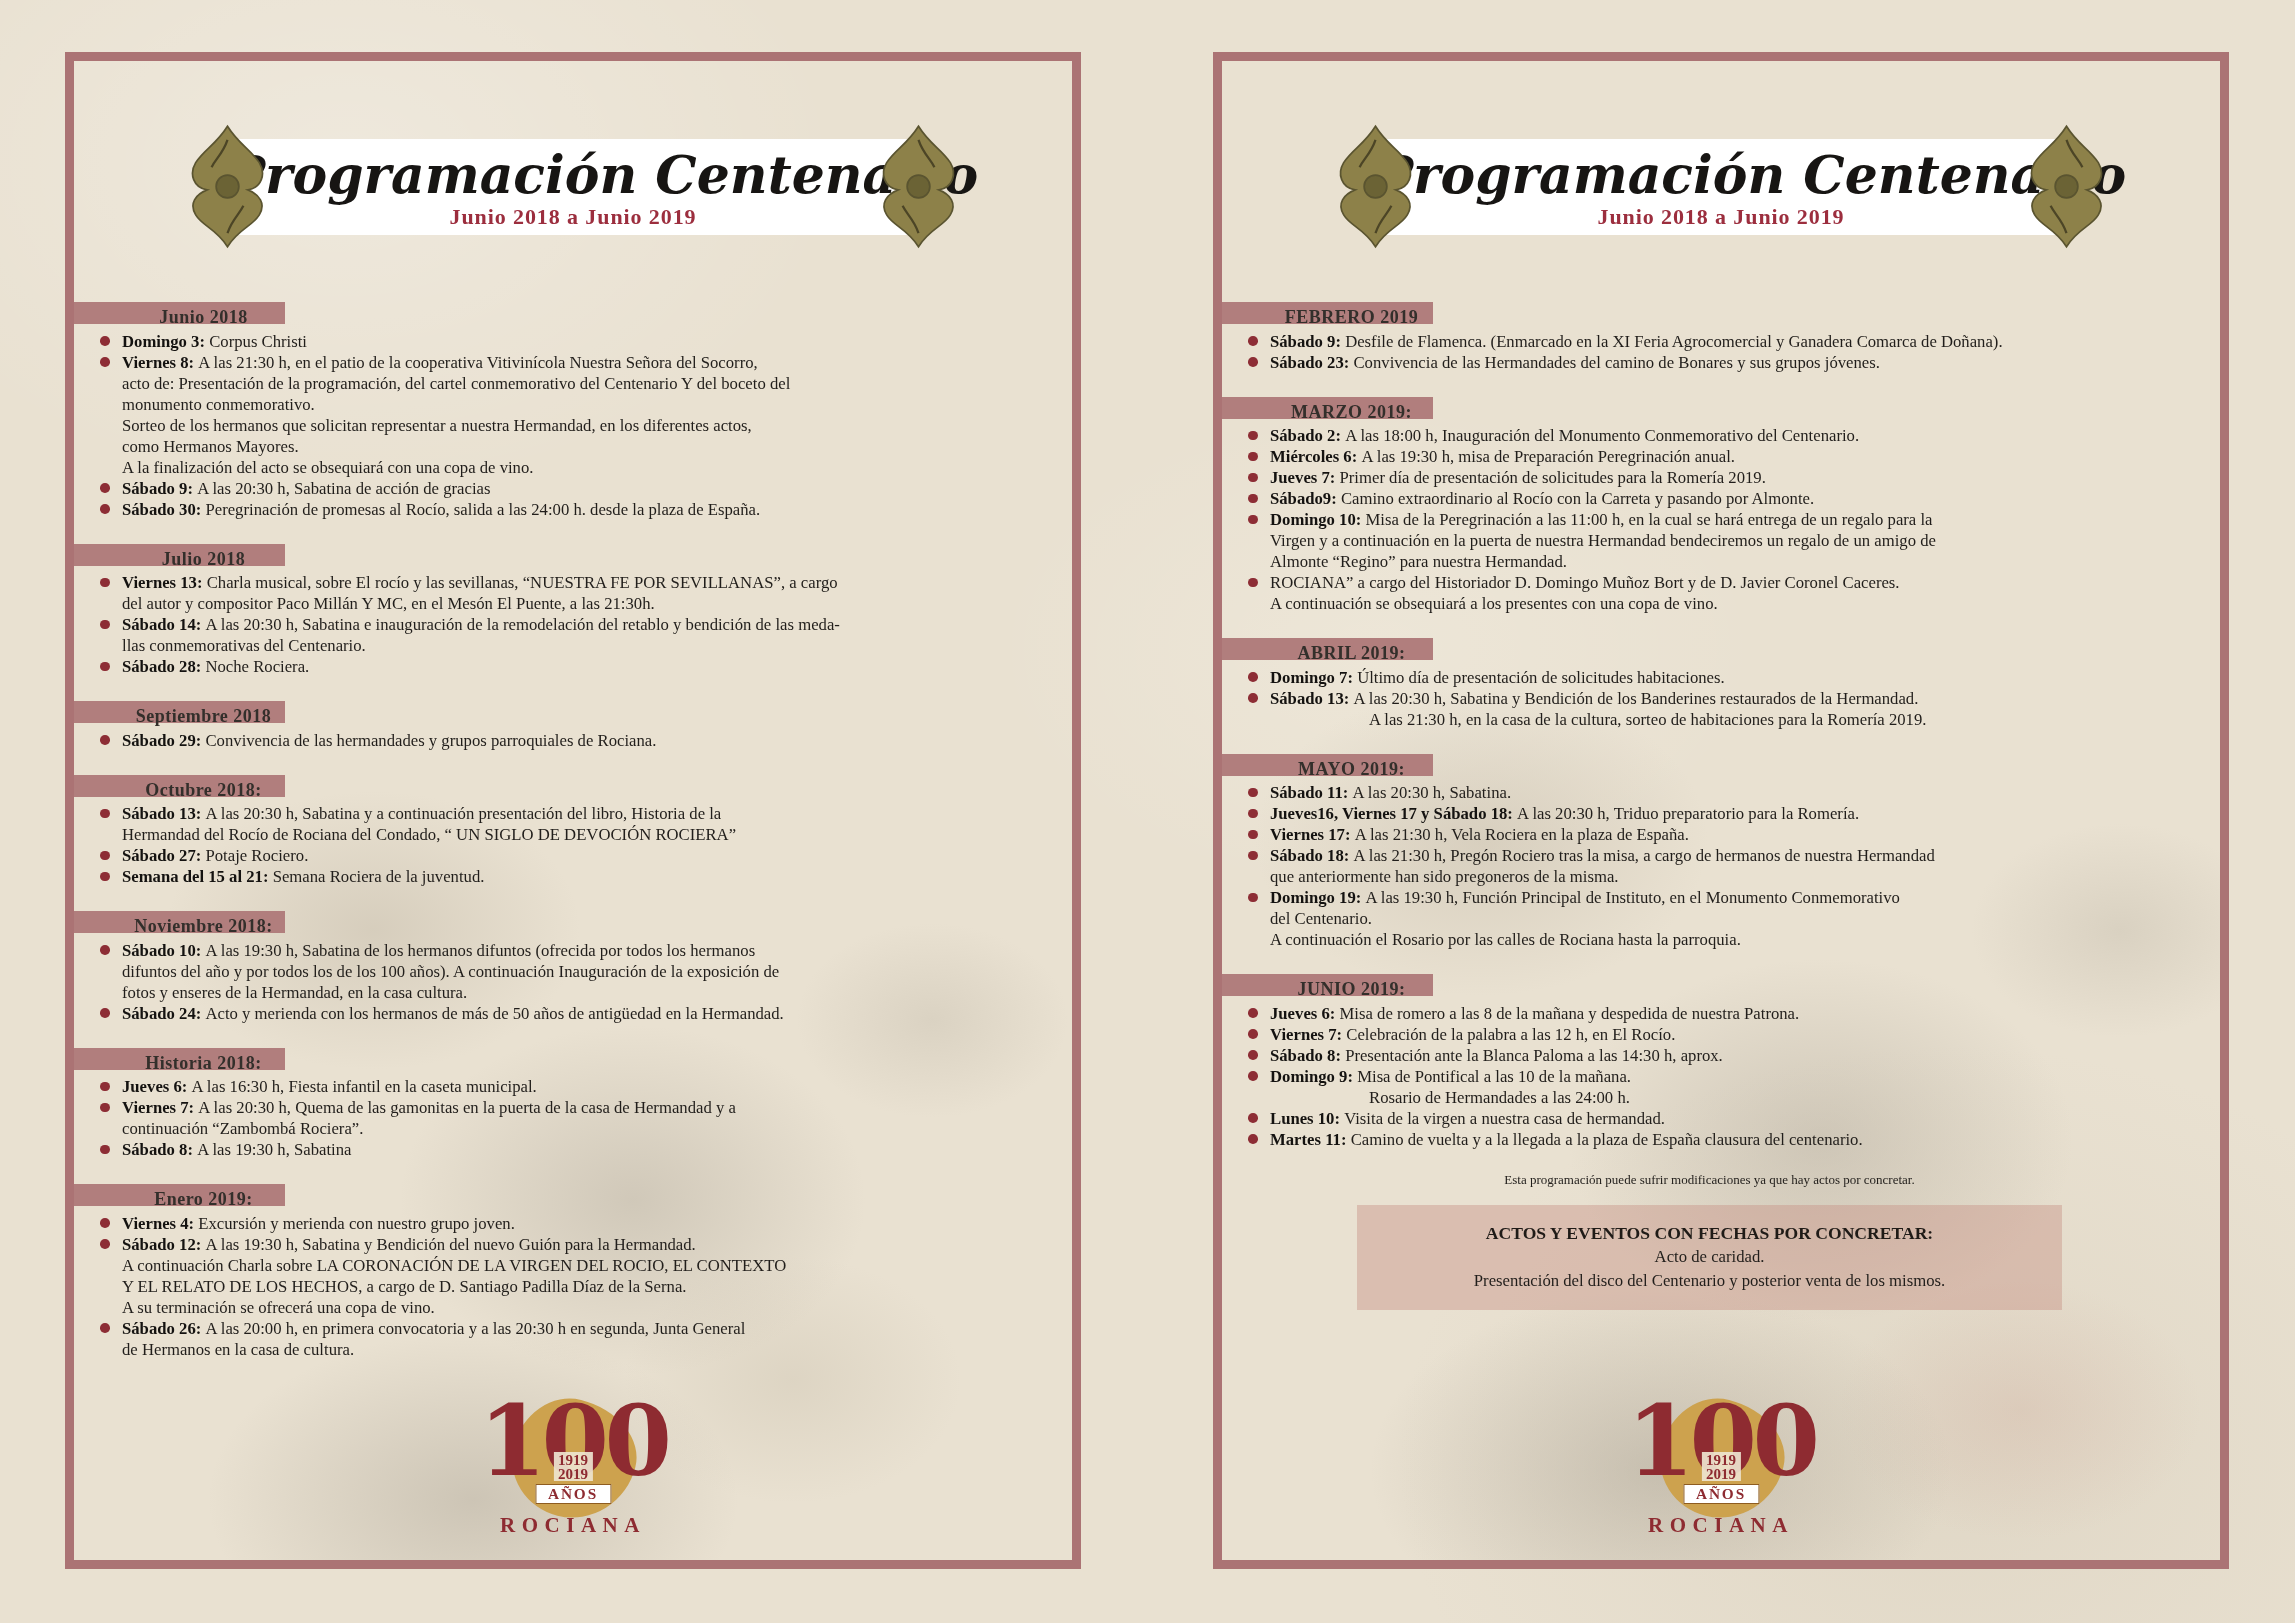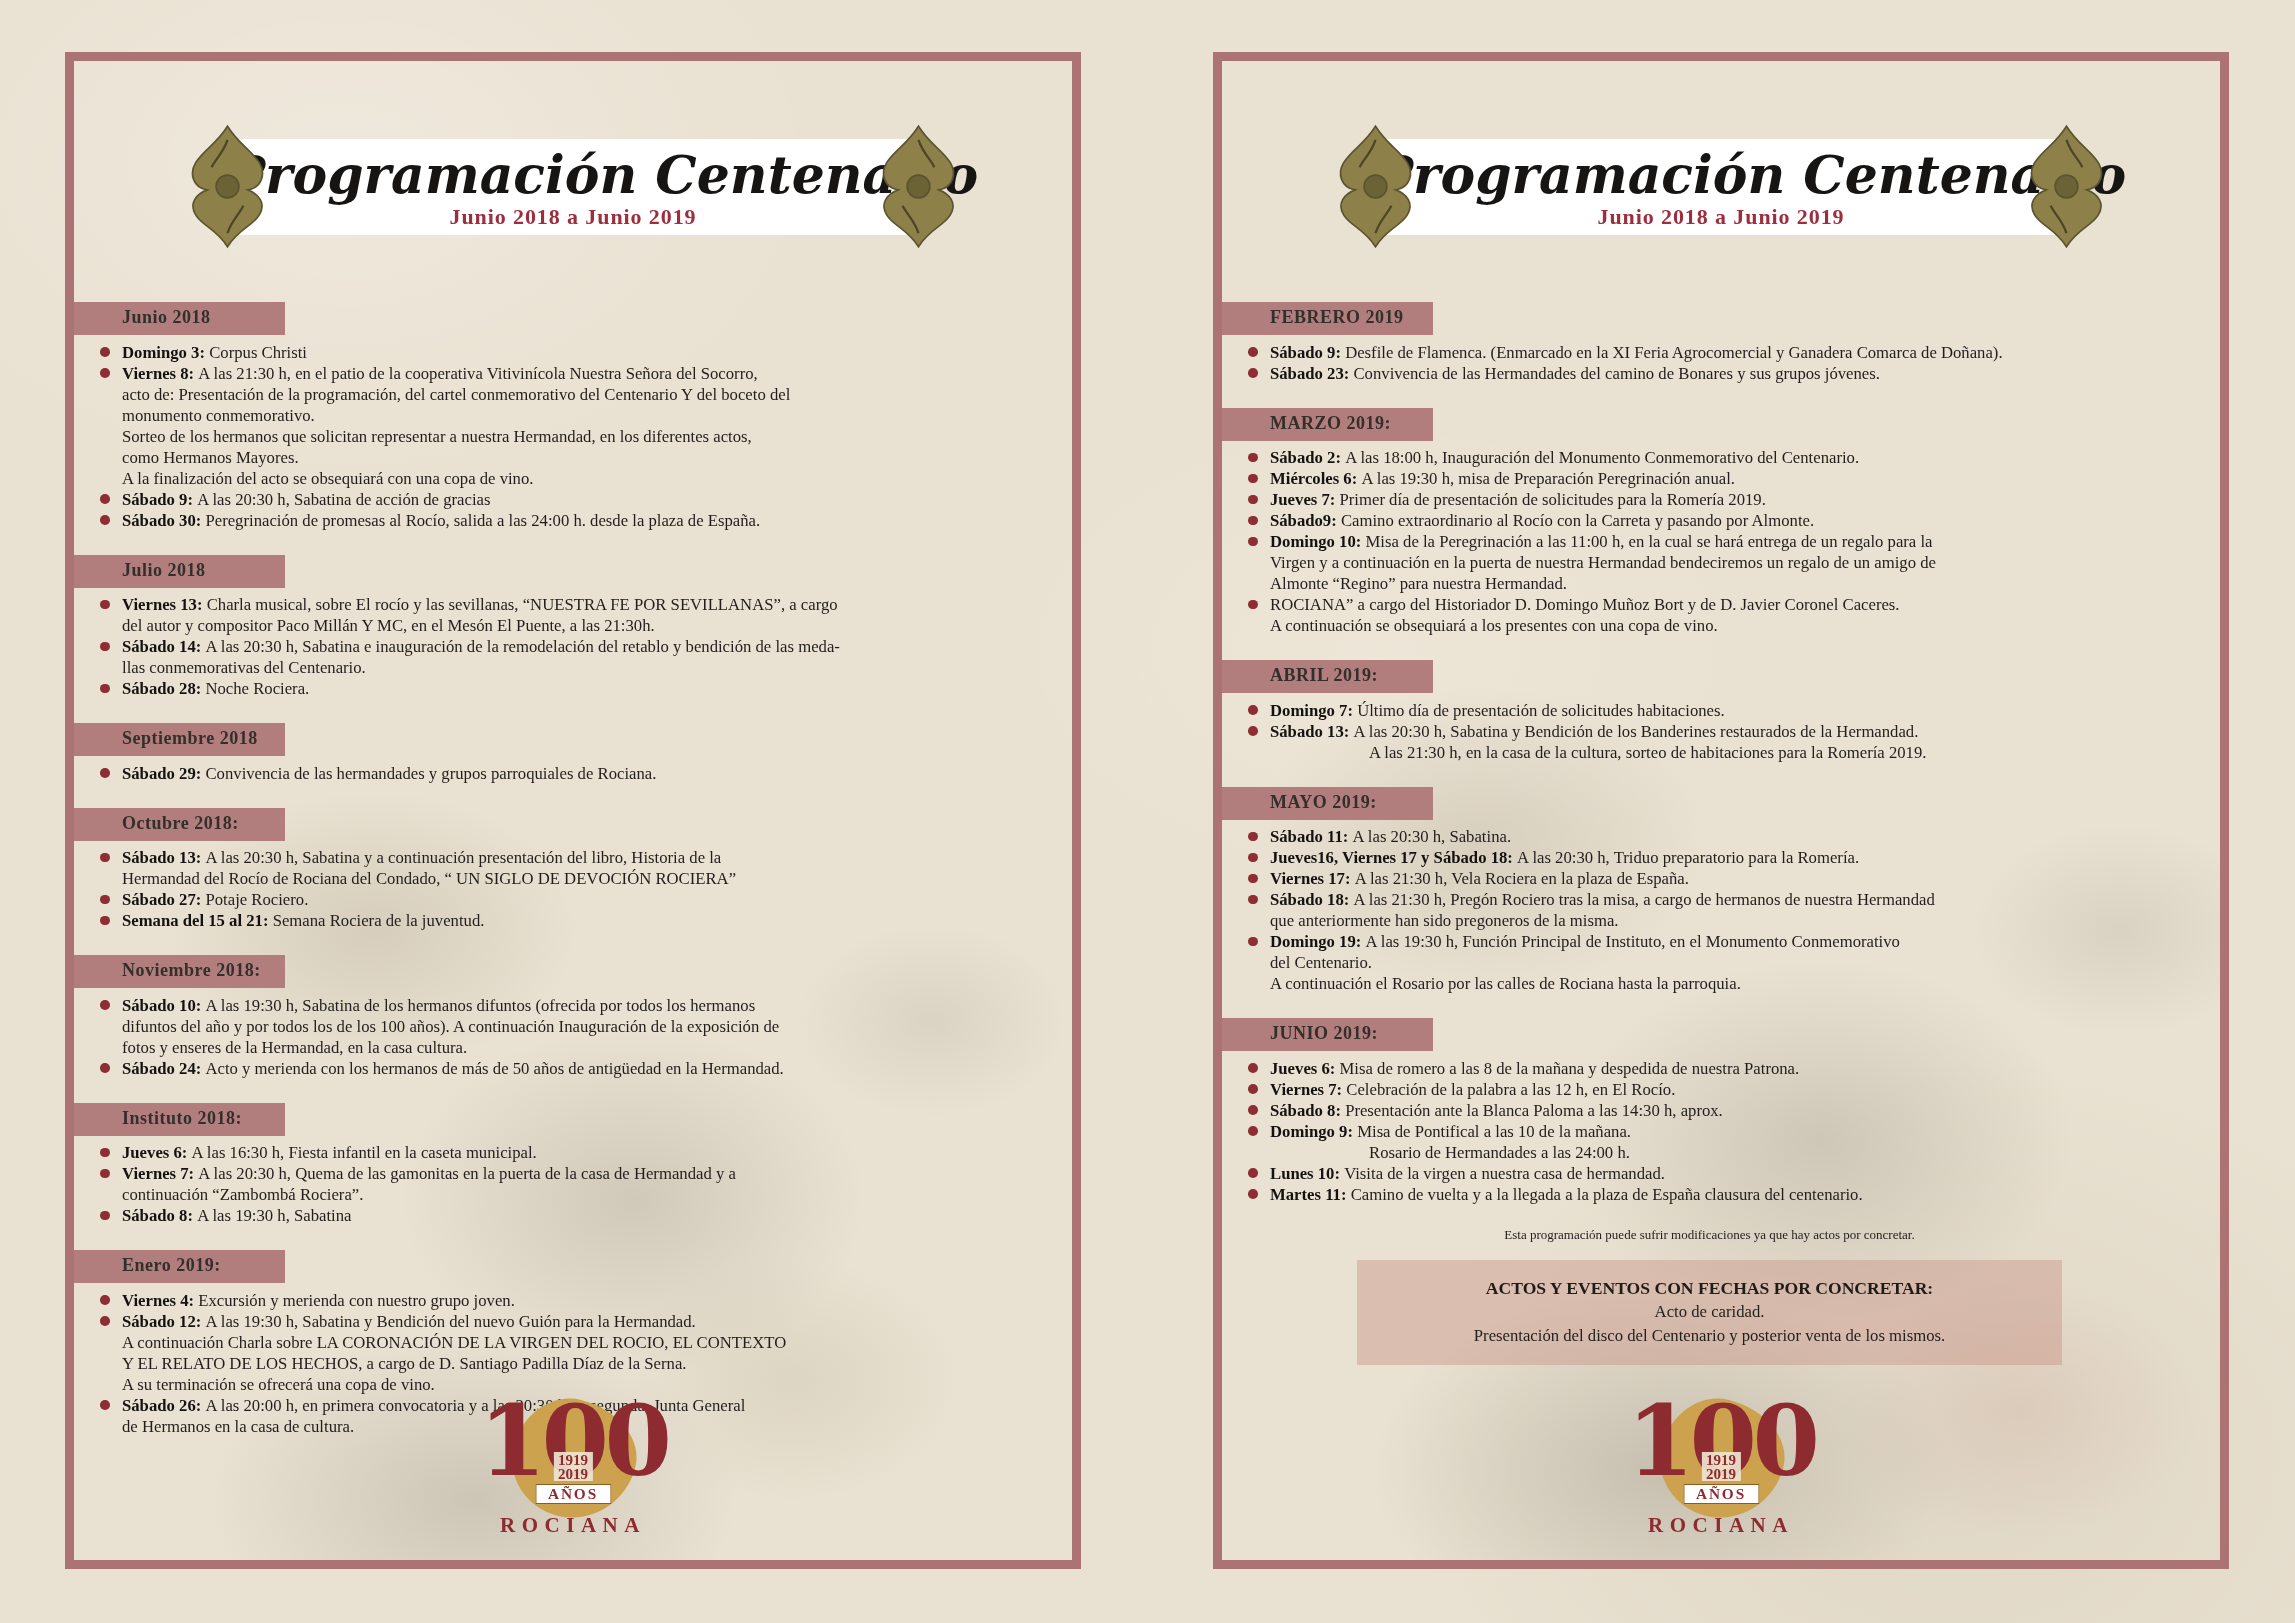--- a/index.html
+++ b/index.html
@@ -47,24 +47,25 @@
   .title-sub{
     font-size:22px;font-weight:bold;color:#9c2e3e;letter-spacing:0.9px;margin-top:0.9px;
   }
   .orn{position:absolute;top:63px;width:105px;height:125px;z-index:4;}
   .orn-l{left:101px;}
   .orn-r{right:101px;transform:scaleX(-1);}
   .content{position:absolute;inset:0;padding:241px 23px 0 0;z-index:2;box-sizing:border-box;}
   .section{margin-top:24px;}
   .section:first-child{margin-top:0;}
   .band{
-    width:211px;height:33px;background:#b17e7d;color:#332f2b;
+    width:211px;height:22px;background:#b17e7d;color:#332f2b;
     font-size:18px;font-weight:bold;line-height:30.5px;
     padding-left:48px;box-sizing:border-box;margin-bottom:6.5px;letter-spacing:0.5px;
     white-space:nowrap;
+    text-align:center;
   }
   .item{position:relative;padding-left:48px;font-size:16.7px;}
   .line{line-height:21px;}
   .lab{font-weight:bold;color:#141210;}
   .lab.nb{font-weight:normal;color:#211e1b;}
   .ind{padding-left:99px;}
   .bullet{
     position:absolute;left:26px;top:5.6px;width:9.7px;height:9.7px;
     border-radius:50%;background:#8d2d35;
   }
@@ -196,21 +197,21 @@
           <div class="line"><span class="lab">Sábado 10: </span>A las 19:30 h, Sabatina de los hermanos difuntos (ofrecida por todos los hermanos</div>
           <div class="line">difuntos del año y por todos los de los 100 años). A continuación Inauguración de la exposición de</div>
           <div class="line">fotos y enseres de la Hermandad, en la casa cultura.</div>
         </div>
         <div class="item">
           <span class="bullet"></span>
           <div class="line"><span class="lab">Sábado 24: </span>Acto y merienda con los hermanos de más de 50 años de antigüedad en la Hermandad.</div>
         </div>
       </div>
       <div class="section">
-        <div class="band">Instituto 2018:</div>
+        <div class="band">Historia 2018:</div>
         <div class="item">
           <span class="bullet"></span>
           <div class="line"><span class="lab">Jueves 6: </span>A las 16:30 h, Fiesta infantil en la caseta municipal.</div>
         </div>
         <div class="item">
           <span class="bullet"></span>
           <div class="line"><span class="lab">Viernes 7: </span>A las 20:30 h, Quema de las gamonitas en la puerta de la casa de Hermandad y a</div>
           <div class="line">continuación “Zambombá Rociera”.</div>
         </div>
         <div class="item">

